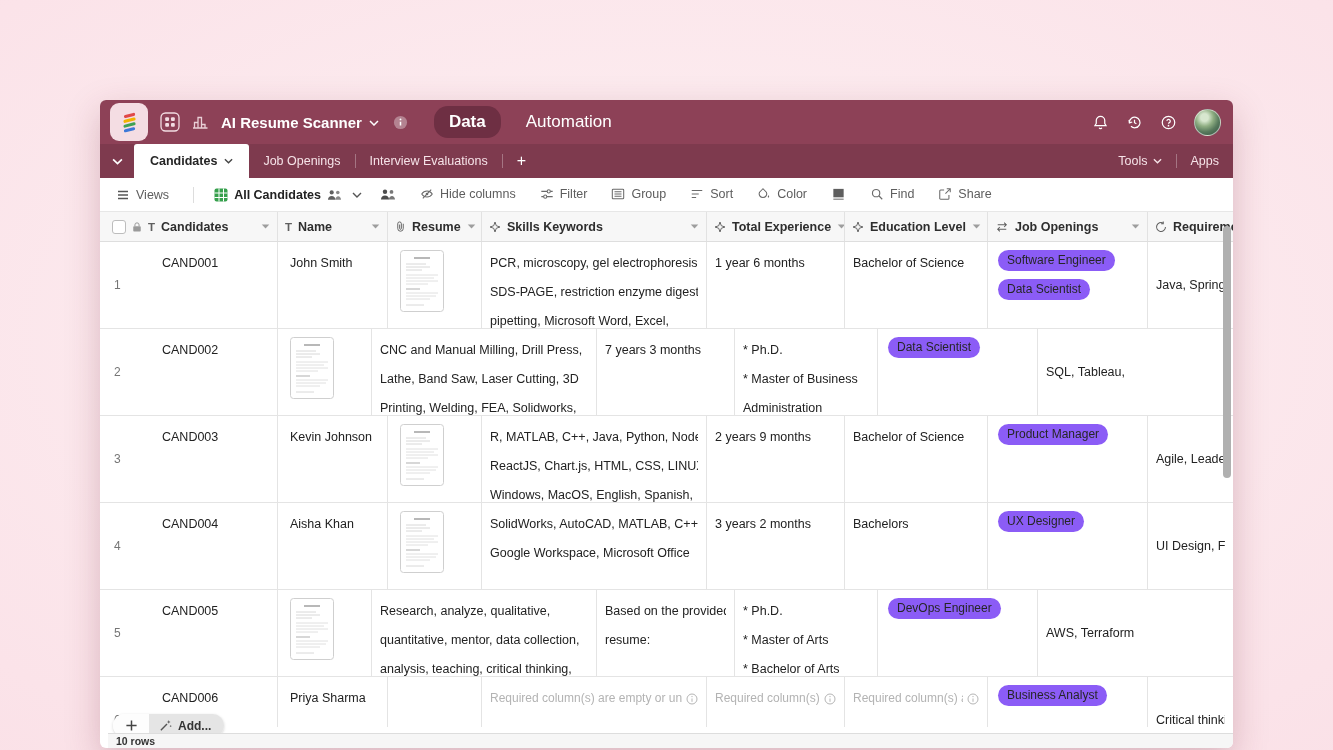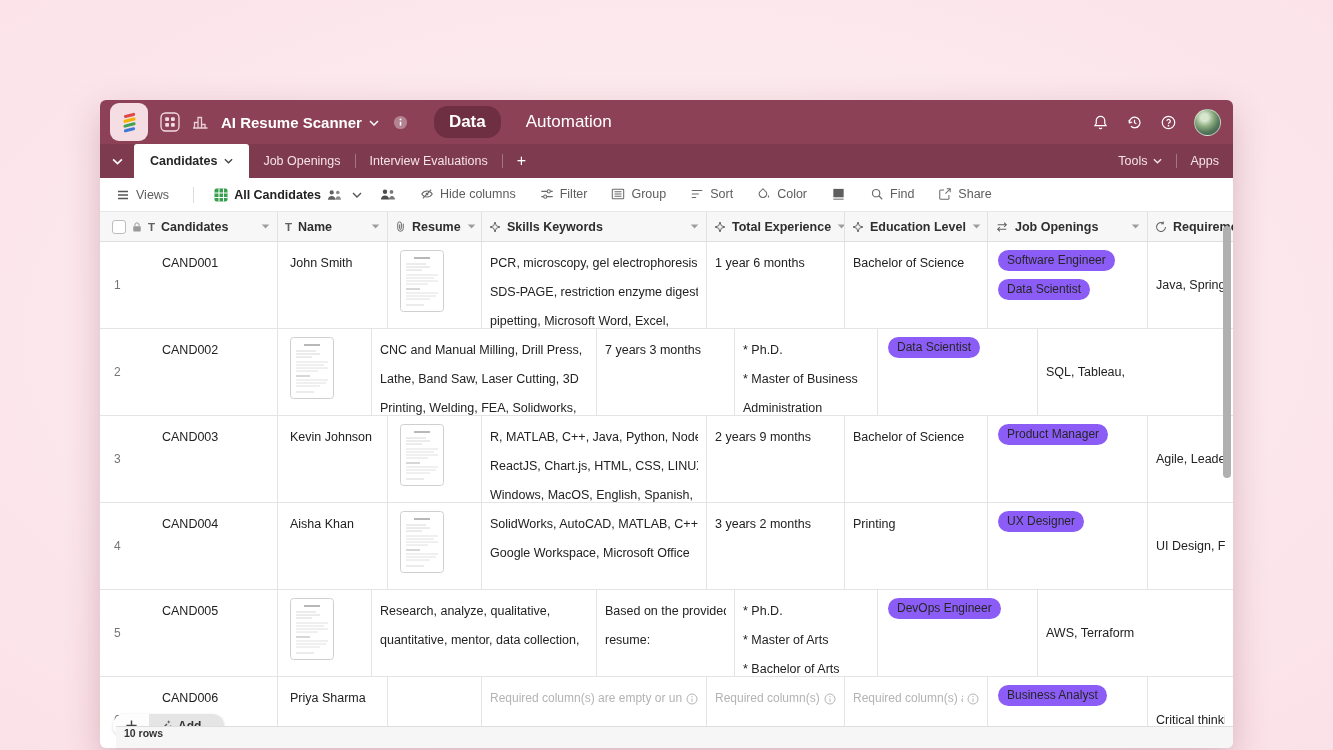--- a/index.html
+++ b/index.html
@@ -66,21 +66,21 @@
   .reqtext { white-space:nowrap; overflow:hidden; }
   .ph { display:flex; align-items:center; color:#b3b3b3; font-size:12px; line-height:29px; }
   .ph .phtext { white-space:nowrap; overflow:hidden; flex:1; }
   .ph .phi { flex:none; margin-left:4px; display:flex; }
   
   .vscroll { position:absolute; right:2px; top:126px; width:8px; height:252px; border-radius:4px; background:#b0b0b0; cursor:pointer; }
   
   .addbar { position:absolute; left:13px; bottom:11px; height:23px; display:flex; border-radius:12px; overflow:hidden; box-shadow:0 1px 3px rgba(0,0,0,.18); cursor:pointer; }
   .add-plus { width:36px; background:#fdfdfd; display:flex; align-items:center; justify-content:center; }
   .add-magic { background:#e5e5e5; display:flex; align-items:center; gap:6px; padding:0 13px 0 10px; font-size:12px; font-weight:700; color:#333; }
-  .summary { position:absolute; left:16px; right:0; bottom:0; height:22px; background:#f6f6f6; border-top:1px solid #ddd; display:flex; align-items:flex-start; }
+  .summary { position:absolute; left:8px; right:0; bottom:0; height:15px; background:#f6f6f6; border-top:1px solid #ddd; display:flex; align-items:center; }
   .rowcount { font-size:10.5px; font-weight:700; color:#333; padding-left:8px; }
   svg { display:block; }
 </style>
 </head>
 <body>
 
 <div class="window">
 
   <div class="topbar">
     <div class="logo-tile">
@@ -511,21 +511,21 @@
               <path d="M6 55h18" stroke="#d8d8d8" stroke-width="1"></path>
             </svg></span></div>
         <div class="cell c-skills">
           <div class="line">SolidWorks, AutoCAD, MATLAB, C++,</div>
           <div class="line">Google Workspace, Microsoft Office</div>
         </div>
         <div class="cell c-exp">
           <div class="line">3 years 2 months</div>
         </div>
         <div class="cell c-edu">
-          <div class="line">Printing</div>
+          <div class="line">Bachelors</div>
         </div>
         <div class="cell c-jobs jobscell">
           <span class="chip">UX Designer</span>
         </div>
         <div class="cell c-req reqcell">
           <span class="reqtext">UI Design, Figm</span>
         </div>
       </div>
       <div class="trow">
         <div class="cell c-candidates">
@@ -537,20 +537,21 @@
               <path d="M14 8h16" stroke="#9a9a9a" stroke-width="1.4"></path>
               <path d="M6 14h20M6 17h24M6 20h16" stroke="#d8d8d8" stroke-width="1"></path>
               <path d="M6 25h32M6 28h28M6 31h32M6 34h22" stroke="#e0e0e0" stroke-width="1"></path>
               <path d="M6 39h14" stroke="#bdbdbd" stroke-width="1.2"></path>
               <path d="M6 43h32M6 46h30M6 49h24" stroke="#e0e0e0" stroke-width="1"></path>
               <path d="M6 55h18" stroke="#d8d8d8" stroke-width="1"></path>
             </svg></span></div>
         <div class="cell c-skills">
           <div class="line">Research, analyze, qualitative,</div>
           <div class="line">quantitative, mentor, data collection,</div>
+          <div class="line">analysis, teaching, critical thinking,</div>
         </div>
         <div class="cell c-exp">
           <div class="line">Based on the provided</div>
           <div class="line">resume:</div>
         </div>
         <div class="cell c-edu">
           <div class="line">* Ph.D.</div>
           <div class="line">* Master of Arts</div>
           <div class="line">* Bachelor of Arts</div>
         </div>

